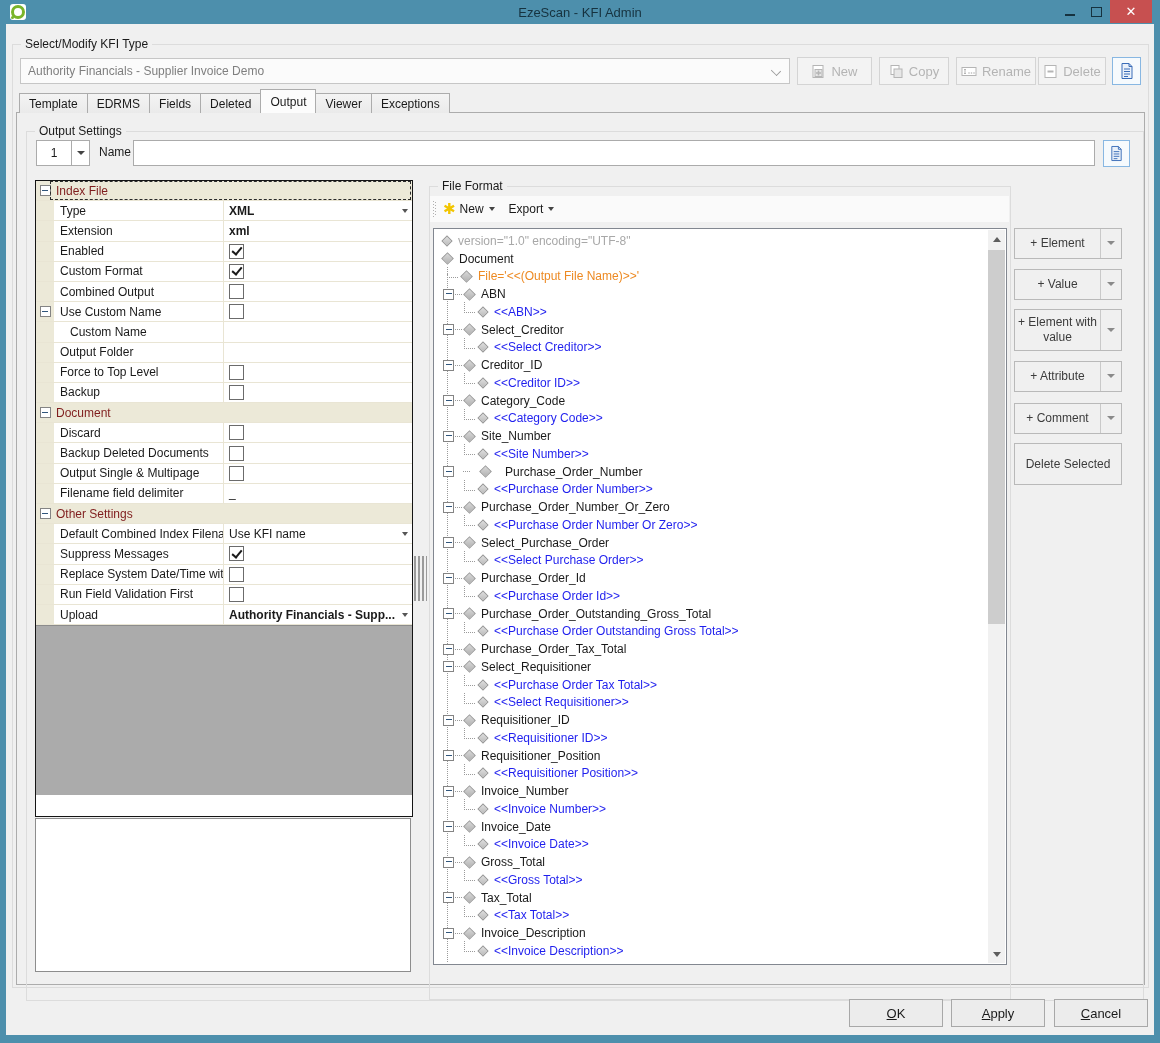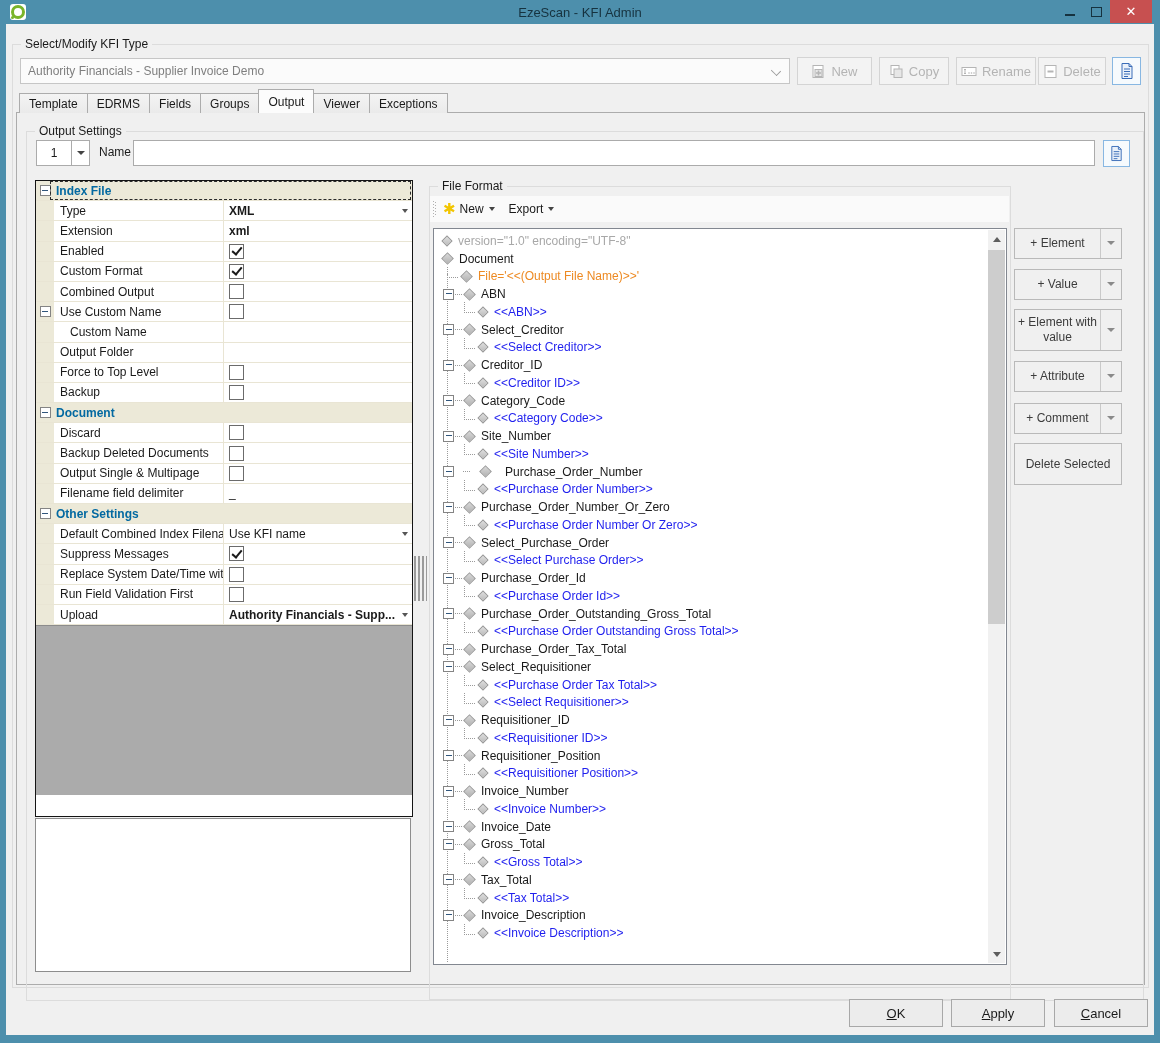--- a/index.html
+++ b/index.html
@@ -47,21 +47,21 @@
   .name-input{position:absolute;left:127px;top:116px;width:962px;height:26px;border:1px solid #ababab;background:#fff;
               box-sizing:border-box;padding:0 5px;font:inherit;}
   
   .pgrid{position:absolute;left:29px;top:156px;width:376px;height:635px;border:1px solid #141414;background:#fff;
          box-sizing:content-box;overflow:hidden;}
   .g-row{height:20.2px;display:flex;align-items:center;border-bottom:1px solid #e9e5d4;box-sizing:border-box;position:relative;}
   .g-gutter{width:18px;align-self:stretch;background:#ece9d8;flex:none;display:flex;align-items:center;justify-content:center;}
   .g-name{width:170px;flex:none;padding-left:6px;align-self:stretch;display:flex;align-items:center;
           border-right:1px solid #e9e5d4;box-sizing:border-box;overflow:hidden;white-space:nowrap;}
   .g-val{flex:1;align-self:stretch;display:flex;align-items:center;padding-left:5px;position:relative;overflow:hidden;white-space:nowrap;}
-  .g-cat{background:#ece9d8;color:#0369a1;font-weight:bold;}
+  .g-cat{background:#ece9d8;color:#7f1d1d;}
   .g-cat .cat-label{padding-left:2px;}
   .g-cat.focused::after{content:"";position:absolute;left:14px;right:1px;top:0px;bottom:0px;border:1px dashed #2a2a2a;pointer-events:none;}
   .exp{width:9px;height:9px;background:#fff;border:1px solid #848484;position:relative;flex:none;}
   .exp::after{content:"";position:absolute;left:1.5px;right:1.5px;top:3.5px;height:1px;background:#31567c;}
   .chk{width:13px;height:13px;border:1px solid #6b6b6b;background:#fff;position:relative;flex:none;}
   .chk.on::after{content:"";position:absolute;left:3.5px;top:0.5px;width:4px;height:8px;
                  border:solid #1a1a1a;border-width:0 2px 2px 0;transform:rotate(40deg);}
   .g-dd{position:absolute;right:4px;top:50%;margin-top:-2px;width:0;height:0;border:3.5px solid transparent;border-top:4px solid #555;}
   .g-filler{background:#ababab;border-top:1px solid #8c8c8c;}
   .desc-panel{position:absolute;left:29px;top:794px;width:376px;height:154px;background:#fff;border:1px solid #8d8d8d;box-sizing:border-box;}
@@ -181,21 +181,21 @@
         <path d="M3 1.5h7l3 3v12H3z" fill="#eaf1fa" stroke="#3a6cb8"></path>
         <path d="M10 1.5v3h3" fill="none" stroke="#3a6cb8"></path>
         <path d="M5 7h6M5 9.5h6M5 12h6M5 14.5h4" stroke="#3a6cb8"></path>
       </svg>
     </div>
 
     <div class="tabs" id="tabs">
         <div class="tab">Template</div>
         <div class="tab">EDRMS</div>
         <div class="tab">Fields</div>
-        <div class="tab">Groups</div>
+        <div class="tab">Deleted</div>
         <div class="tab active">Output</div>
         <div class="tab">Viewer</div>
         <div class="tab">Exceptions</div>
       </div>
     <div class="tabpage"></div>
 
     <div class="groupbox" style="left:20px;top:107px;width:1116px;height:868px;">
       <div class="gb-label">Output Settings</div>
     </div>
 
@@ -570,20 +570,25 @@
             <span class="elbow"></span>
             <span class="dmd small"></span>
             <span class="t-value">&lt;&lt;Invoice Number&gt;&gt;</span>
           </div>
           <div class="trow" style="padding-left: 6px;">
             <span class="exp"></span>
             <span class="hdot"></span>
             <span class="dmd"></span>
             <span class="t-element">Invoice_Date</span>
           </div>
+          <div class="trow" style="padding-left: 27px;">
+            <span class="elbow"></span>
+            <span class="dmd small"></span>
+            <span class="t-value">&lt;&lt;Invoice Date&gt;&gt;</span>
+          </div>
           <div class="trow" style="padding-left: 6px;">
             <span class="exp"></span>
             <span class="hdot"></span>
             <span class="dmd"></span>
             <span class="t-element">Gross_Total</span>
           </div>
           <div class="trow" style="padding-left: 27px;">
             <span class="elbow"></span>
             <span class="dmd small"></span>
             <span class="t-value">&lt;&lt;Gross Total&gt;&gt;</span>

